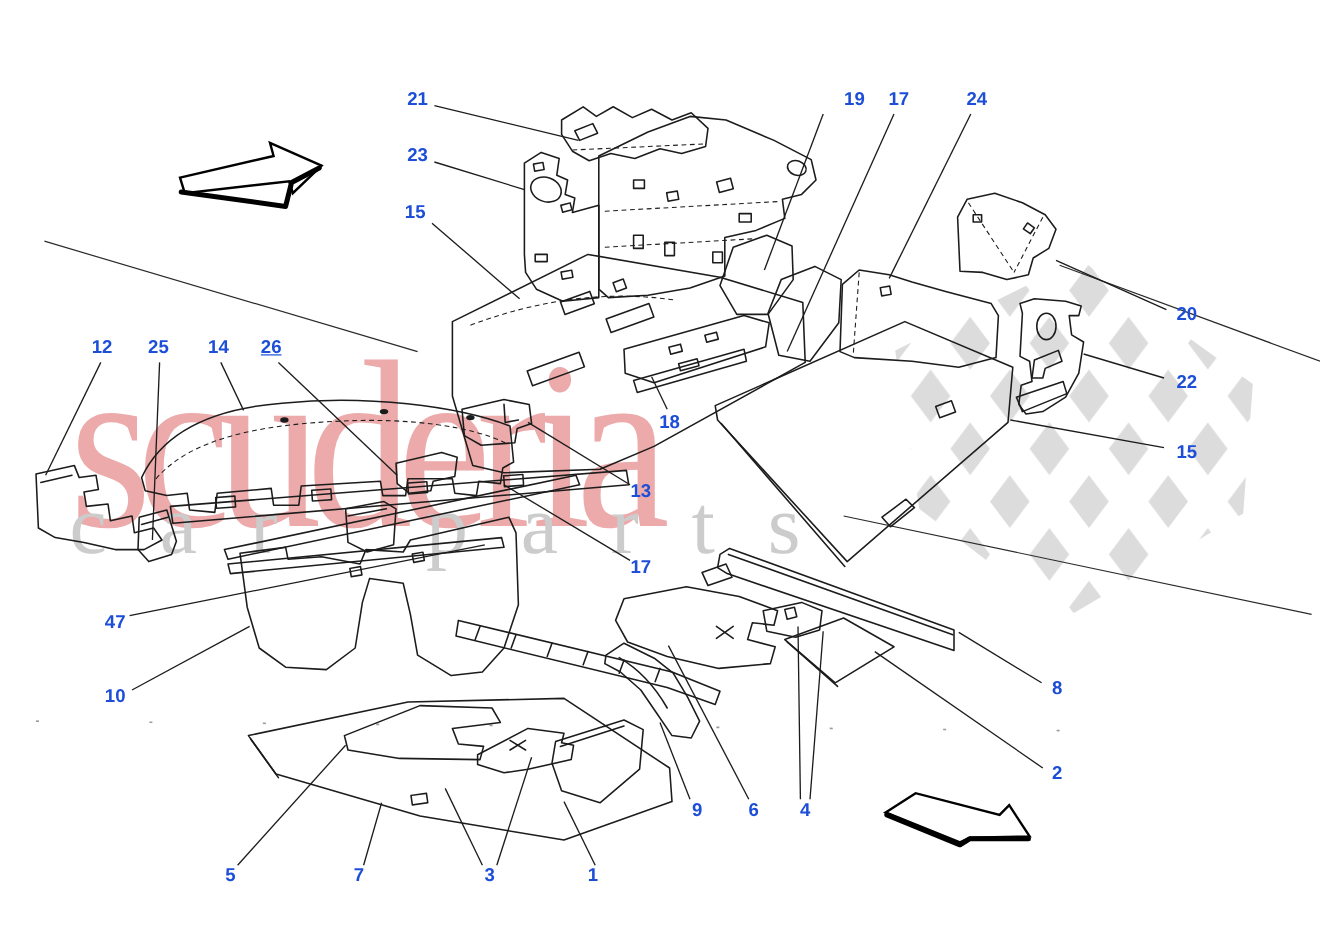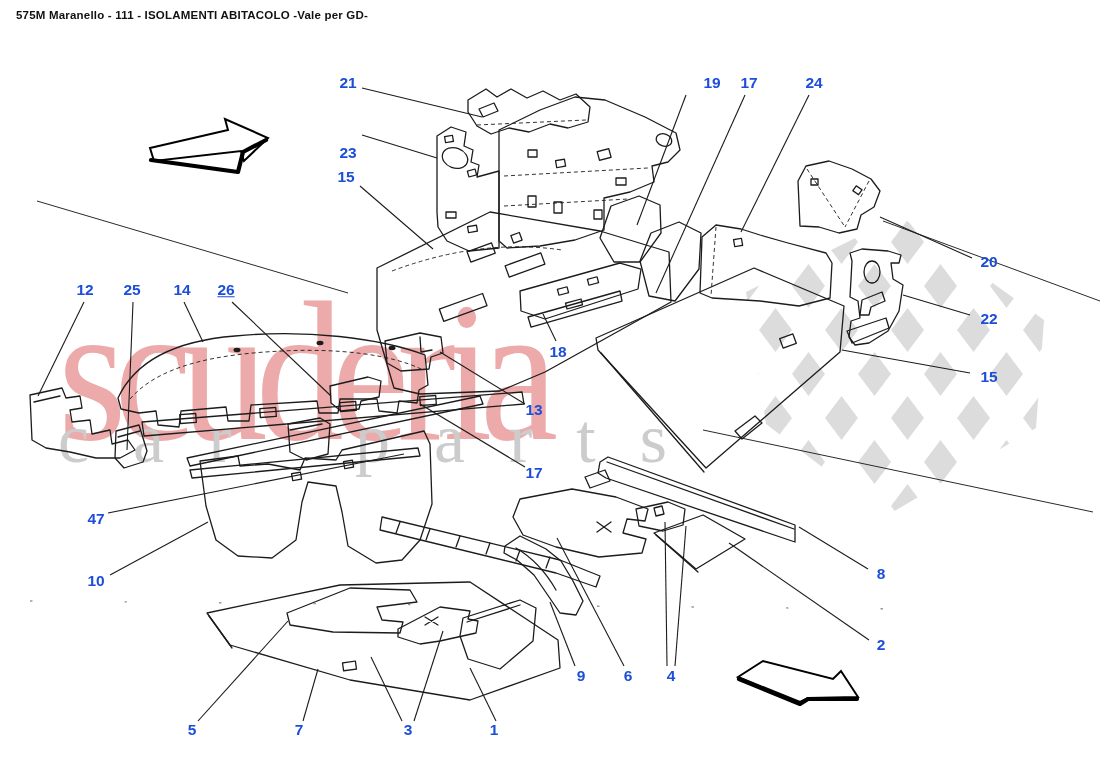--- a/index.html
+++ b/index.html
@@ -21,21 +21,20 @@
   .dash{stroke:#1c1c1c;stroke-width:.9;fill:none;stroke-dasharray:4 3;}
   .thick{stroke:#000;stroke-width:4.2;fill:none;stroke-linejoin:round;stroke-linecap:round;}
   .guide{stroke:#2a2a2a;stroke-width:1;fill:none;}
   .dot{fill:#1c1c1c;stroke:none;}
 </style>
 </head>
 <body>
 
 <div id="stage">
 
-  <div id="title">575M Maranello - 111 - ISOLAMENTI ABITACOLO -Vale per GD-</div>
 
   <div id="wm-red">scuderia</div>
   <div id="wm-gray">car parts</div>
 
   <svg class="layer" width="1100" height="773">
     <defs>
       <pattern id="diam" width="66" height="88" patternUnits="userSpaceOnUse">
         <polygon points="16.5,0 33,22 16.5,44 0,22" fill="#dcdcdc"></polygon>
         <polygon points="49.5,44 66,66 49.5,88 33,66" fill="#dcdcdc"></polygon>
       </pattern>
@@ -265,21 +264,21 @@
       <line x1="675" y1="666" x2="686" y2="526" stroke="#1c1c1c" stroke-width="1.1"></line>
       <line x1="198" y1="721" x2="288" y2="621" stroke="#1c1c1c" stroke-width="1.1"></line>
       <line x1="303" y1="721" x2="318" y2="669" stroke="#1c1c1c" stroke-width="1.1"></line>
       <line x1="402" y1="721" x2="371" y2="657" stroke="#1c1c1c" stroke-width="1.1"></line>
       <line x1="414" y1="721" x2="443" y2="631" stroke="#1c1c1c" stroke-width="1.1"></line>
       <line x1="496" y1="721" x2="470" y2="668" stroke="#1c1c1c" stroke-width="1.1"></line>
     </svg>
 
   <div id="callout-layer">
       <div class="callout" style="left: 348px; top: 83px;">21</div>
-      <div class="callout" style="left: 348px; top: 130px; margin-top: 23px;">23</div>
+      <div class="callout" style="left: 348px; top: 130px;">23</div>
       <div class="callout" style="left: 346px; top: 177px;">15</div>
       <div class="callout" style="left: 689px; top: 83px; margin-left: 23px;">19</div>
       <div class="callout" style="left: 749px; top: 83px;">17</div>
       <div class="callout" style="left: 814px; top: 83px;">24</div>
       <div class="callout" style="left: 989px; top: 262px;">20</div>
       <div class="callout" style="left: 989px; top: 319px;">22</div>
       <div class="callout" style="left: 989px; top: 377px;">15</div>
       <div class="callout" style="left: 558px; top: 352px;">18</div>
       <div class="callout" style="left: 534px; top: 410px;">13</div>
       <div class="callout" style="left: 534px; top: 473px;">17</div>

